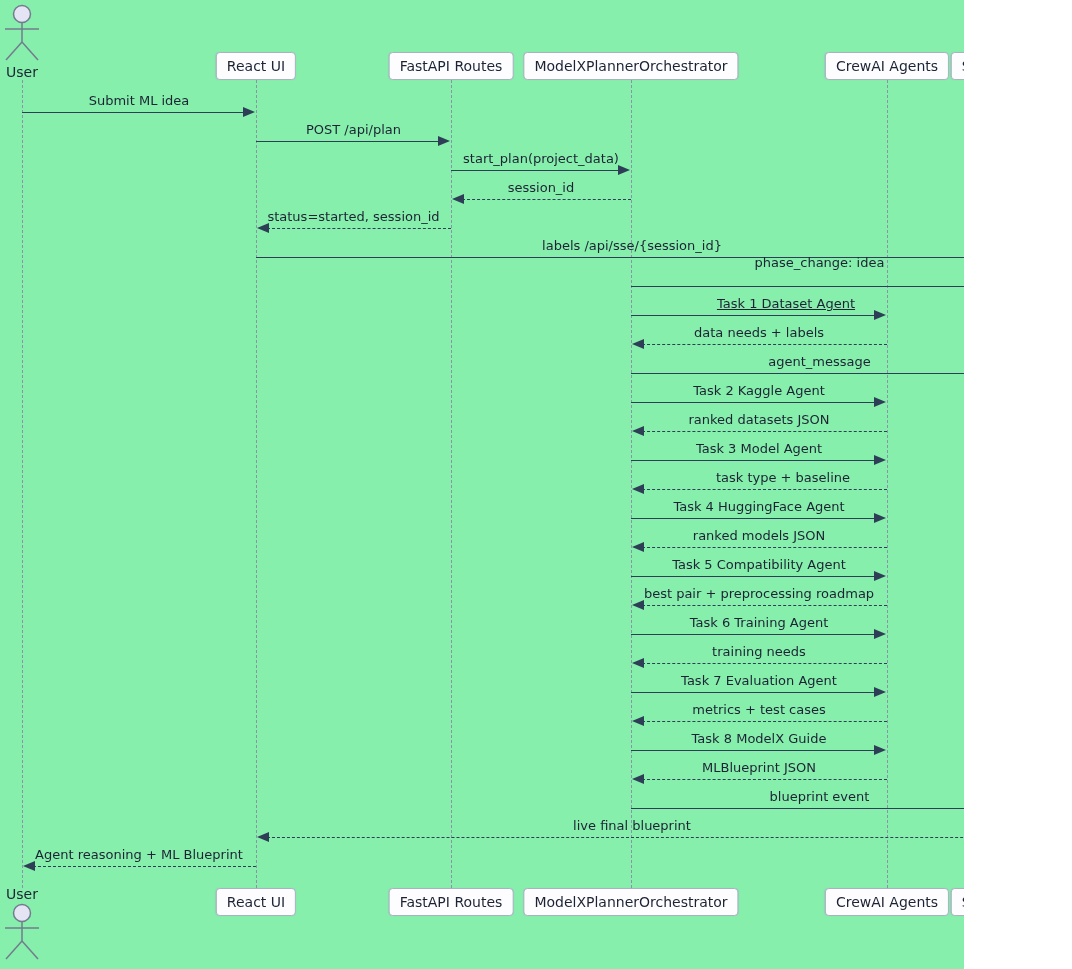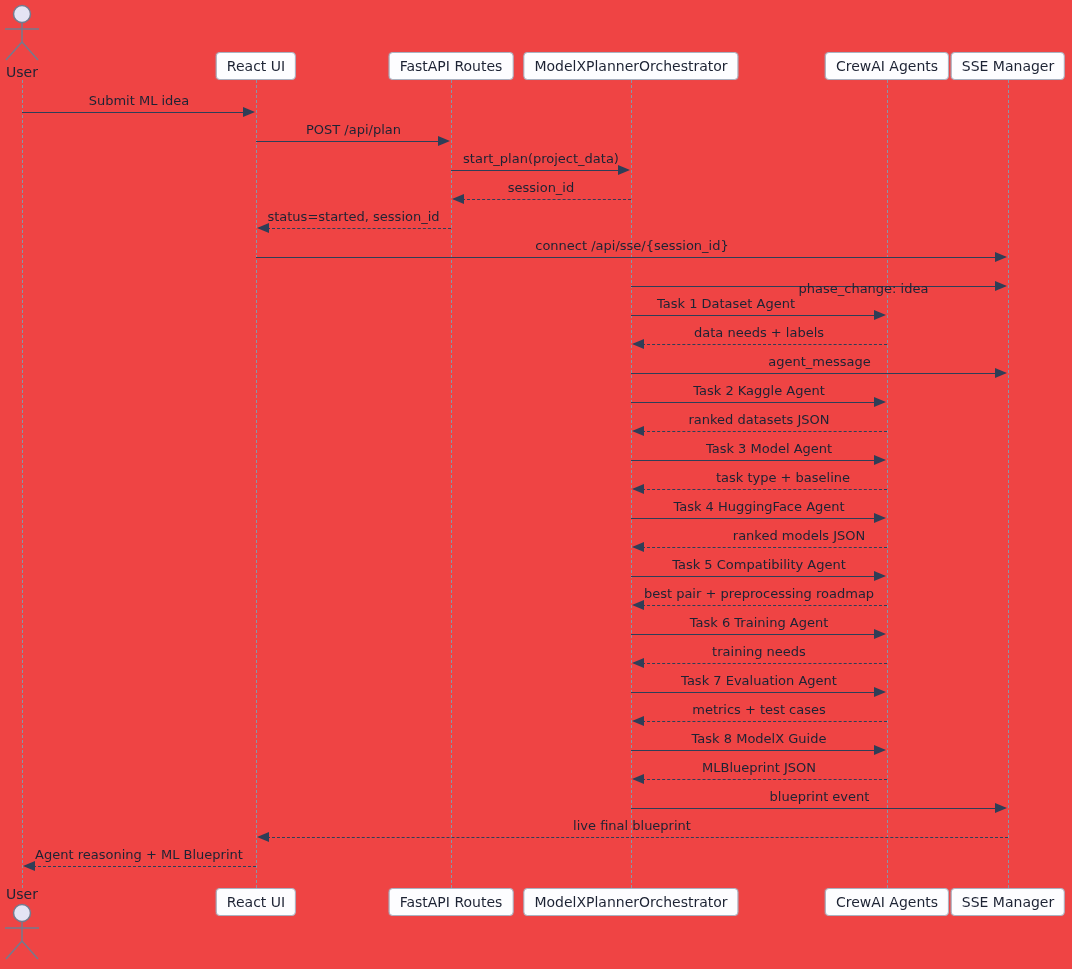--- a/index.html
+++ b/index.html
@@ -1,17 +1,17 @@
 <!DOCTYPE html>
 <html><head>
 <meta charset="utf-8">
 <style>
   html,body{margin:0;padding:0;background:#ffffff;}
   body{font-family:"DejaVu Sans","Liberation Sans",sans-serif;}
-  #canvas{position:relative;width:1072px;height:969px;background:#ef4444;overflow:hidden;}
+  #canvas{position:relative;width:964px;height:969px;background:#86efac;overflow:hidden;}
   .lifeline{position:absolute;width:0;border-left:1px dashed #8a94a6;}
   .pbox{position:absolute;transform:translateX(-50%);background:#fdfdff;border:1px solid #a9b2c1;
         border-radius:4px;padding:4px 10px;font-size:14px;color:#1d2334;white-space:nowrap;
         line-height:18px;box-shadow:0 0 1px rgba(160,168,184,.35);}
   .actor-label{position:absolute;transform:translateX(-50%);font-size:14px;color:#1d2334;white-space:nowrap;}
   .actor-fig{position:absolute;transform:translateX(-50%);}
   .msg-label{position:absolute;transform:translateX(-50%);font-size:13px;color:#1d2334;white-space:nowrap;}
   .msg-line{position:absolute;height:0;}
   .msg-line.solid{border-top:1px solid #2f3e57;}
   .msg-line.dashed{border-top:1px dashed #2f3e57;}
@@ -65,51 +65,51 @@
     <div class="arrowhead right" style="top: 165px; left: 618px; border-left-color: rgb(47, 62, 87);"></div>
     <div class="msg-label" style="left: 541px; top: 151px; color: rgb(29, 35, 52);">start_plan(project_data)</div>
     <div class="msg-line dashed" style="top: 199px; left: 462px; width: 169px; border-top-color: rgb(47, 62, 87);"></div>
     <div class="arrowhead left" style="top: 194px; left: 452px; border-right-color: rgb(47, 62, 87);"></div>
     <div class="msg-label" style="left: 541px; top: 180px; color: rgb(29, 35, 52);">session_id</div>
     <div class="msg-line dashed" style="top: 228px; left: 267px; width: 184px; border-top-color: rgb(47, 62, 87);"></div>
     <div class="arrowhead left" style="top: 223px; left: 257px; border-right-color: rgb(47, 62, 87);"></div>
     <div class="msg-label" style="left: 353.5px; top: 209px; color: rgb(29, 35, 52);">status=started, session_id</div>
     <div class="msg-line solid" style="top: 257px; left: 256px; width: 741px; border-top-color: rgb(47, 62, 87);"></div>
     <div class="arrowhead right" style="top: 252px; left: 995px; border-left-color: rgb(47, 62, 87);"></div>
-    <div class="msg-label" style="left: 632px; top: 238px; color: rgb(29, 35, 52);">connect /api/sse/{session_id}</div>
+    <div class="msg-label" style="left: 632px; top: 238px; color: rgb(29, 35, 52);">labels /api/sse/{session_id}</div>
     <div class="msg-line solid" style="top: 286px; left: 631px; width: 366px; border-top-color: rgb(47, 62, 87);"></div>
     <div class="arrowhead right" style="top: 281px; left: 995px; border-left-color: rgb(47, 62, 87);"></div>
-    <div class="msg-label" style="left: 819.5px; top: 281px; color: rgb(29, 35, 52); margin-left: 44px;">phase_change: idea</div>
+    <div class="msg-label" style="left: 819.5px; top: 255px; color: rgb(29, 35, 52);">phase_change: idea</div>
     <div class="msg-line solid" style="top: 315px; left: 631px; width: 245px; border-top-color: rgb(47, 62, 87);"></div>
     <div class="arrowhead right" style="top: 310px; left: 874px; border-left-color: rgb(47, 62, 87);"></div>
-    <div class="msg-label" style="left: 726px; top: 296px; color: rgb(29, 35, 52);">Task 1 Dataset Agent</div>
+    <div class="msg-label" style="left: 786px; top: 296px; color: rgb(29, 35, 52); text-decoration: underline;">Task 1 Dataset Agent</div>
     <div class="msg-line dashed" style="top: 344px; left: 642px; width: 245px; border-top-color: rgb(47, 62, 87);"></div>
     <div class="arrowhead left" style="top: 339px; left: 632px; border-right-color: rgb(47, 62, 87);"></div>
     <div class="msg-label" style="left: 759px; top: 325px; color: rgb(29, 35, 52);">data needs + labels</div>
     <div class="msg-line solid" style="top: 373px; left: 631px; width: 366px; border-top-color: rgb(47, 62, 87);"></div>
     <div class="arrowhead right" style="top: 368px; left: 995px; border-left-color: rgb(47, 62, 87);"></div>
     <div class="msg-label" style="left: 819.5px; top: 354px; color: rgb(29, 35, 52);">agent_message</div>
     <div class="msg-line solid" style="top: 402px; left: 631px; width: 245px; border-top-color: rgb(47, 62, 87);"></div>
     <div class="arrowhead right" style="top: 397px; left: 874px; border-left-color: rgb(47, 62, 87);"></div>
     <div class="msg-label" style="left: 759px; top: 383px; color: rgb(29, 35, 52);">Task 2 Kaggle Agent</div>
     <div class="msg-line dashed" style="top: 431px; left: 642px; width: 245px; border-top-color: rgb(47, 62, 87);"></div>
     <div class="arrowhead left" style="top: 426px; left: 632px; border-right-color: rgb(47, 62, 87);"></div>
     <div class="msg-label" style="left: 759px; top: 412px; color: rgb(29, 35, 52);">ranked datasets JSON</div>
     <div class="msg-line solid" style="top: 460px; left: 631px; width: 245px; border-top-color: rgb(47, 62, 87);"></div>
     <div class="arrowhead right" style="top: 455px; left: 874px; border-left-color: rgb(47, 62, 87);"></div>
-    <div class="msg-label" style="left: 759px; top: 441px; color: rgb(29, 35, 52); margin-left: 10px;">Task 3 Model Agent</div>
+    <div class="msg-label" style="left: 759px; top: 441px; color: rgb(29, 35, 52);">Task 3 Model Agent</div>
     <div class="msg-line dashed" style="top: 489px; left: 642px; width: 245px; border-top-color: rgb(47, 62, 87);"></div>
     <div class="arrowhead left" style="top: 484px; left: 632px; border-right-color: rgb(47, 62, 87);"></div>
     <div class="msg-label" style="left: 774px; top: 470px; color: rgb(29, 35, 52); margin-left: 9px;">task type + baseline</div>
     <div class="msg-line solid" style="top: 518px; left: 631px; width: 245px; border-top-color: rgb(47, 62, 87);"></div>
     <div class="arrowhead right" style="top: 513px; left: 874px; border-left-color: rgb(47, 62, 87);"></div>
     <div class="msg-label" style="left: 759px; top: 499px; color: rgb(29, 35, 52);">Task 4 HuggingFace Agent</div>
     <div class="msg-line dashed" style="top: 547px; left: 642px; width: 245px; border-top-color: rgb(47, 62, 87);"></div>
     <div class="arrowhead left" style="top: 542px; left: 632px; border-right-color: rgb(47, 62, 87);"></div>
-    <div class="msg-label" style="left: 759px; top: 528px; color: rgb(29, 35, 52); margin-left: 40px;">ranked models JSON</div>
+    <div class="msg-label" style="left: 759px; top: 528px; color: rgb(29, 35, 52);">ranked models JSON</div>
     <div class="msg-line solid" style="top: 576px; left: 631px; width: 245px; border-top-color: rgb(47, 62, 87);"></div>
     <div class="arrowhead right" style="top: 571px; left: 874px; border-left-color: rgb(47, 62, 87);"></div>
     <div class="msg-label" style="left: 759px; top: 557px; color: rgb(29, 35, 52);">Task 5 Compatibility Agent</div>
     <div class="msg-line dashed" style="top: 605px; left: 642px; width: 245px; border-top-color: rgb(47, 62, 87);"></div>
     <div class="arrowhead left" style="top: 600px; left: 632px; border-right-color: rgb(47, 62, 87);"></div>
     <div class="msg-label" style="left: 759px; top: 586px; color: rgb(29, 35, 52);">best pair + preprocessing roadmap</div>
     <div class="msg-line solid" style="top: 634px; left: 631px; width: 245px; border-top-color: rgb(47, 62, 87);"></div>
     <div class="arrowhead right" style="top: 629px; left: 874px; border-left-color: rgb(47, 62, 87);"></div>
     <div class="msg-label" style="left: 759px; top: 615px; color: rgb(29, 35, 52);">Task 6 Training Agent</div>
     <div class="msg-line dashed" style="top: 663px; left: 642px; width: 245px; border-top-color: rgb(47, 62, 87);"></div>

